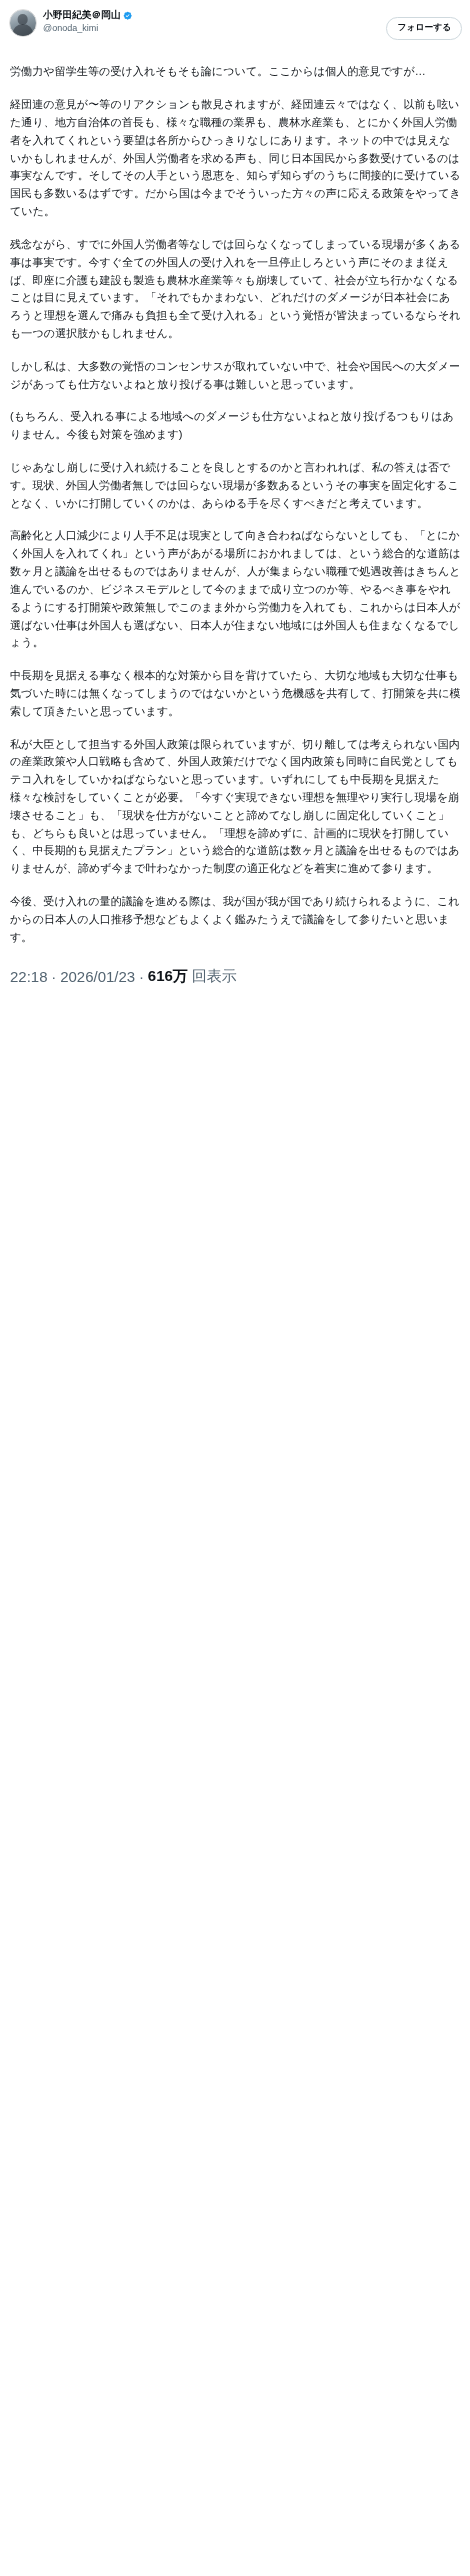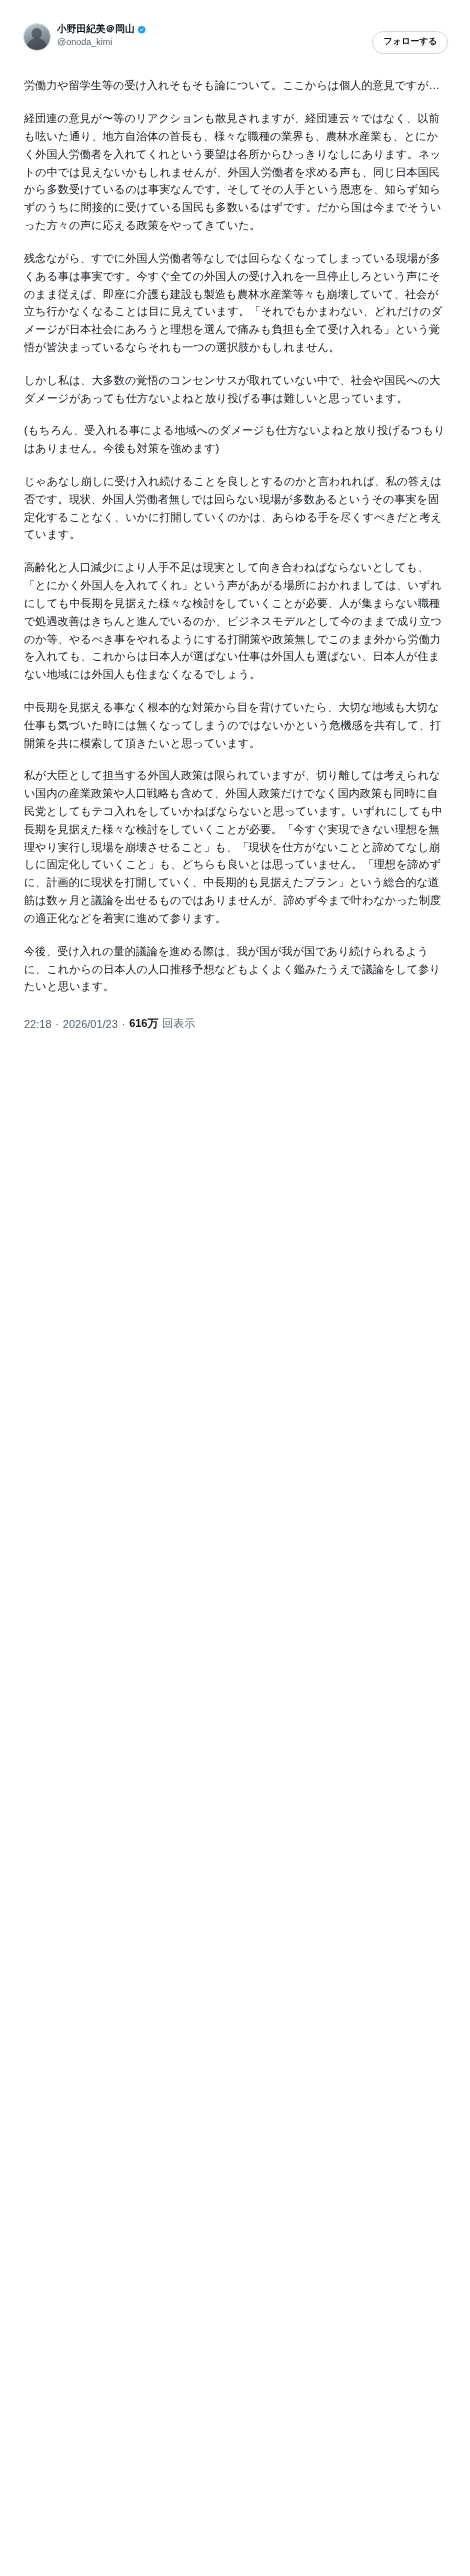--- a/index.html
+++ b/index.html
@@ -7,21 +7,21 @@
     margin: 0;
     padding: 0;
     background: #ffffff;
     font-family: "Liberation Sans", sans-serif;
   }
   #page {
     width: 471px;
     min-height: 2576px;
     background: #ffffff;
     position: relative;
-    padding: 14px;
+    padding: 0;
     border-radius: 29px;
   }
   .header {
     display: flex;
     align-items: flex-start;
     padding: 8.8px 8.8px 6.3px 8.8px;
   }
   .avatar {
     width: 28px;
     height: 28px;
@@ -110,21 +110,21 @@
     margin: 15px 0 14px 0;
     letter-spacing: 0.1px;
     word-break: break-all;
     text-align: left;
   }
   .footer {
     display: flex;
     align-items: center;
     gap: 3.8px;
     padding: 6.3px 10px 11.3px 10px;
-    font-size: 11px;
+    font-size: 15px;
     color: #536471;
     flex-wrap: wrap;
   }
   .footer .dot { color: #536471; }
   .footer .views-count {
     color: #0f1419;
     font-weight: bold;
   }
   .footer .views-label { color: #536471; }
 </style>
@@ -149,21 +149,21 @@
     <button class="follow-button">フォローする</button>
   </div>
 
   <div class="body">
     <p class="para">労働力や留学生等の受け入れそもそも論について。ここからは個人的意見ですが…</p>
     <p class="para">経団連の意見が〜等のリアクションも散見されますが、経団連云々ではなく、以前も呟いた通り、地方自治体の首長も、様々な職種の業界も、農林水産業も、とにかく外国人労働者を入れてくれという要望は各所からひっきりなしにあります。ネットの中では見えないかもしれませんが、外国人労働者を求める声も、同じ日本国民から多数受けているのは事実なんです。そしてその人手という恩恵を、知らず知らずのうちに間接的に受けている国民も多数いるはずです。だから国は今までそういった方々の声に応える政策をやってきていた。</p>
     <p class="para">残念ながら、すでに外国人労働者等なしでは回らなくなってしまっている現場が多くある事は事実です。今すぐ全ての外国人の受け入れを一旦停止しろという声にそのまま従えば、即座に介護も建設も製造も農林水産業等々も崩壊していて、社会が立ち行かなくなることは目に見えています。「それでもかまわない、どれだけのダメージが日本社会にあろうと理想を選んで痛みも負担も全て受け入れる」という覚悟が皆決まっているならそれも一つの選択肢かもしれません。</p>
     <p class="para">しかし私は、大多数の覚悟のコンセンサスが取れていない中で、社会や国民への大ダメージがあっても仕方ないよねと放り投げる事は難しいと思っています。</p>
     <p class="para">(もちろん、受入れる事による地域へのダメージも仕方ないよねと放り投げるつもりはありません。今後も対策を強めます)</p>
     <p class="para">じゃあなし崩しに受け入れ続けることを良しとするのかと言われれば、私の答えは否です。現状、外国人労働者無しでは回らない現場が多数あるというその事実を固定化することなく、いかに打開していくのかは、あらゆる手を尽くすべきだと考えています。</p>
-    <p class="para">高齢化と人口減少により人手不足は現実として向き合わねばならないとしても、「とにかく外国人を入れてくれ」という声があがる場所におかれましては、いずれにしても中長期を見据えた様々な検討をしていくことが必要、人が集まらない職種で処遇改善はきちんと進んでいるのか、ビジネスモデルとして今のままで成り立つのか等、やるべき事をやれるようにする打開策や政策無しでこのまま外から労働力を入れても、これからは日本人が選ばない仕事は外国人も選ばない、日本人が住まない地域には外国人も住まなくなるでしょう。</p>
+    <p class="para">高齢化と人口減少により人手不足は現実として向き合わねばならないとしても、「とにかく外国人を入れてくれ」という声があがる場所におかれましては、という総合的な道筋は数ヶ月と議論を出せるものではありませんが、人が集まらない職種で処遇改善はきちんと進んでいるのか、ビジネスモデルとして今のままで成り立つのか等、やるべき事をやれるようにする打開策や政策無しでこのまま外から労働力を入れても、これからは日本人が選ばない仕事は外国人も選ばない、日本人が住まない地域には外国人も住まなくなるでしょう。</p>
     <p class="para">中長期を見据える事なく根本的な対策から目を背けていたら、大切な地域も大切な仕事も気づいた時には無くなってしまうのではないかという危機感を共有して、打開策を共に模索して頂きたいと思っています。</p>
     <p class="para">私が大臣として担当する外国人政策は限られていますが、切り離しては考えられない国内の産業政策や人口戦略も含めて、外国人政策だけでなく国内政策も同時に自民党としてもテコ入れをしていかねばならないと思っています。いずれにしても中長期を見据えた様々な検討をしていくことが必要。「今すぐ実現できない理想を無理やり実行し現場を崩壊させること」も、「現状を仕方がないことと諦めてなし崩しに固定化していくこと」も、どちらも良いとは思っていません。「理想を諦めずに、計画的に現状を打開していく、中長期的も見据えたプラン」という総合的な道筋は数ヶ月と議論を出せるものではありませんが、諦めず今まで叶わなかった制度の適正化などを着実に進めて参ります。</p>
     <p class="para">今後、受け入れの量的議論を進める際は、我が国が我が国であり続けられるように、これからの日本人の人口推移予想などもよくよく鑑みたうえで議論をして参りたいと思います。</p>
   </div>
 
   <div class="footer">
     <span>22:18</span>
     <span class="dot">·</span>
     <span>2026/01/23</span>
     <span class="dot">·</span>

